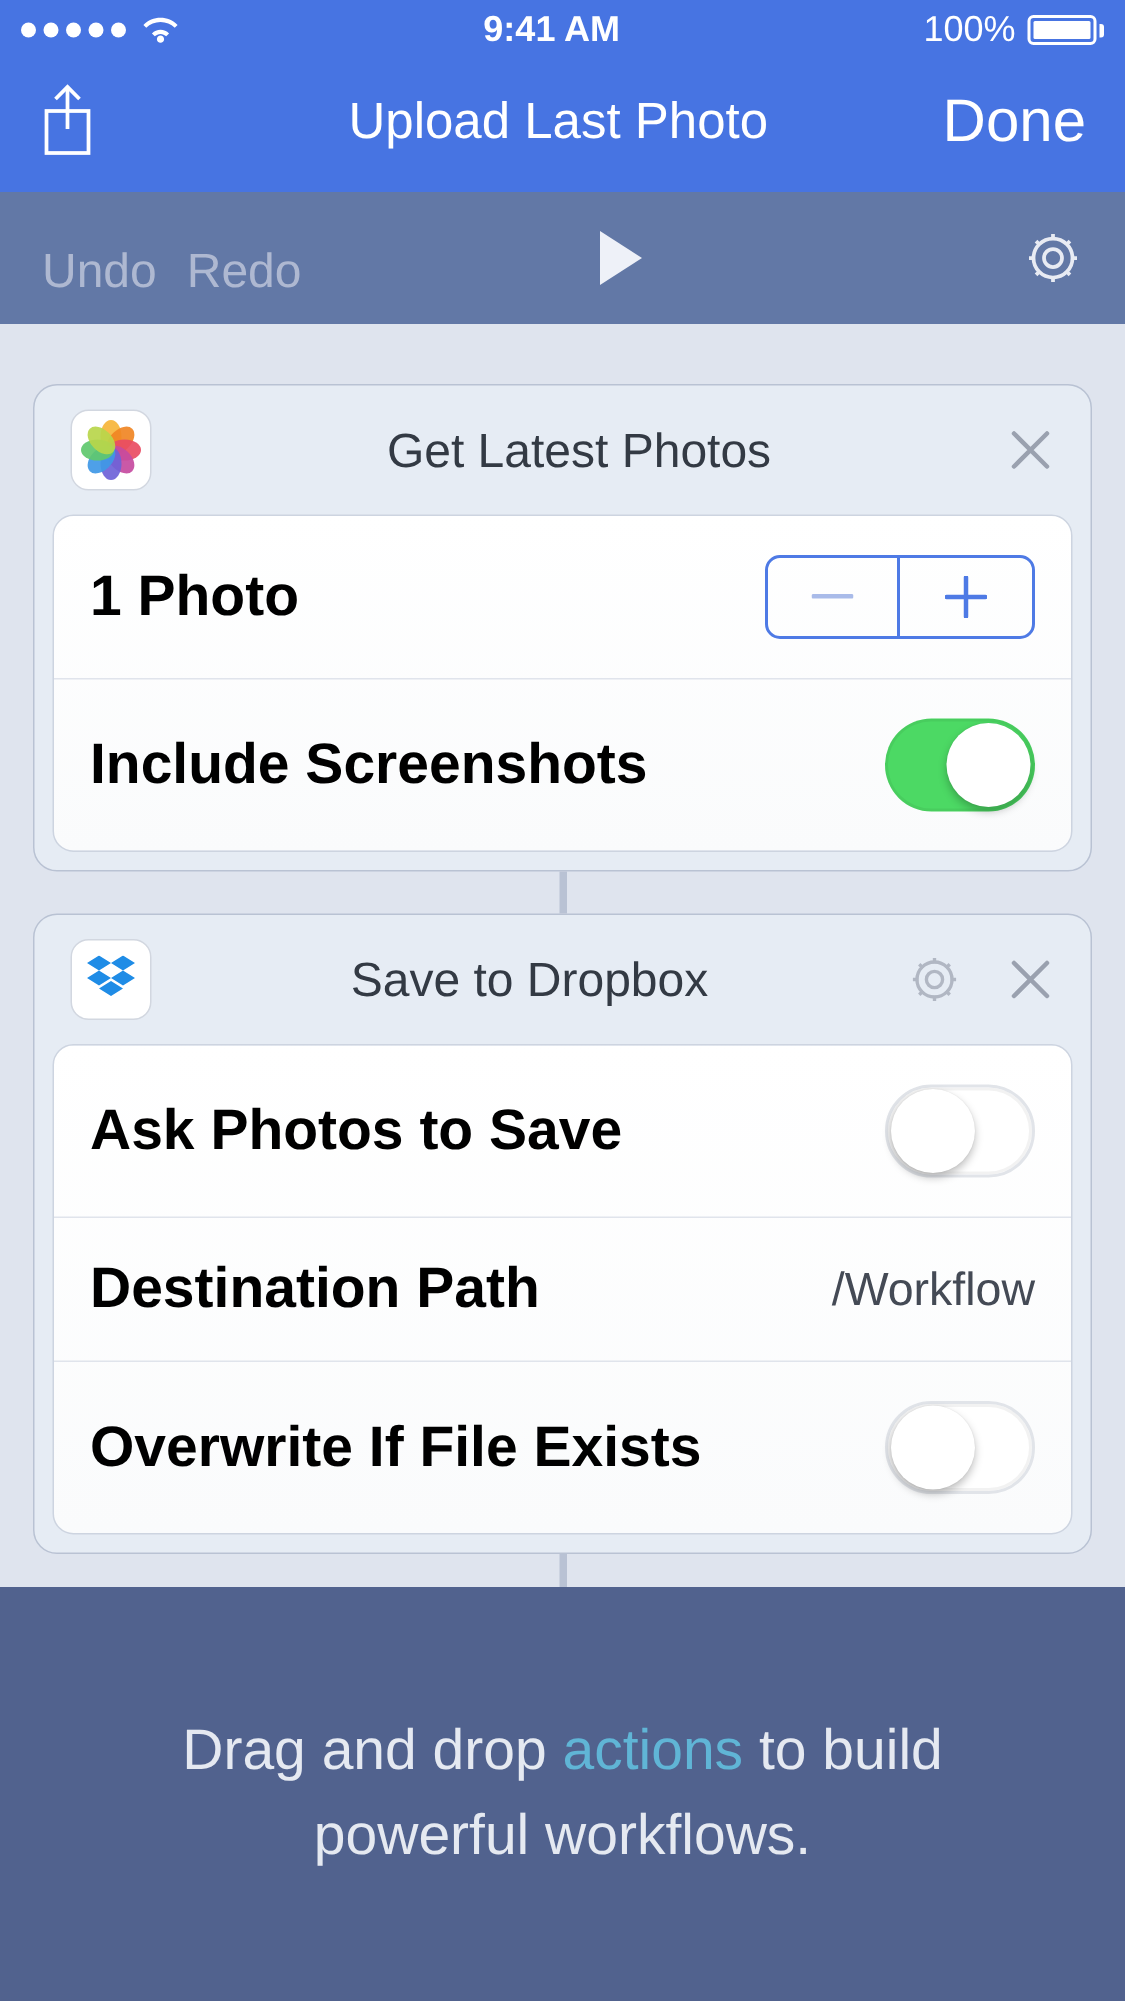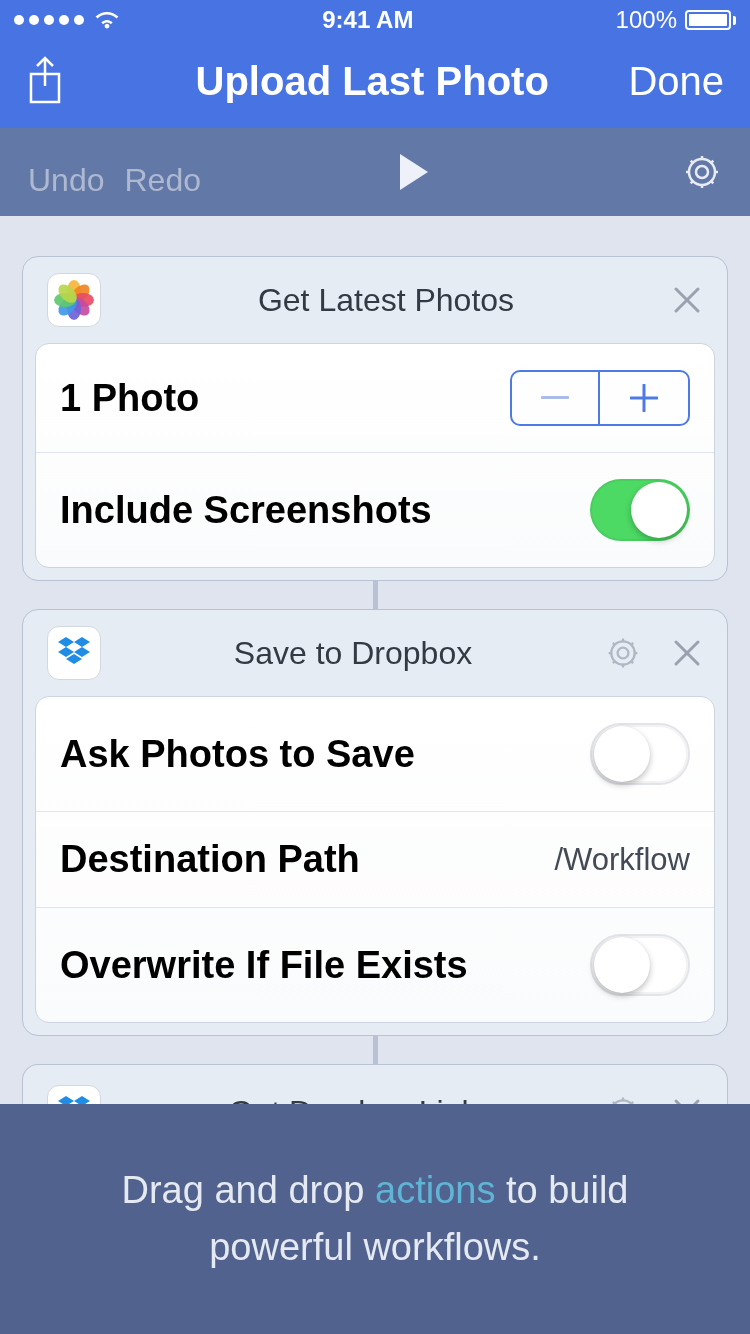--- a/index.html
+++ b/index.html
@@ -42,21 +42,21 @@
     
     .nav-bar {
       height: 88px;
       background: #4774e2;
       display: flex;
       align-items: center;
       justify-content: space-between;
       padding: 0 26px 6px 26px;
       color: #fff;
     }
-    .nav-title { font-size: 40px; font-weight: 700; flex: 1; text-align: center; }
+    .nav-title { font-size: 34px; font-weight: 400; flex: 1; text-align: center; }
     .nav-done { font-size: 40px; font-weight: 400; min-width: 90px; text-align: right; }
     .share-slot { min-width: 90px; display: flex; align-items: center; }
     .share-icon svg { display: block; }
 
     
     .tool-bar {
       height: 88px;
       background: #6278a6;
       display: flex;
       align-items: center;
@@ -178,21 +178,21 @@
     .toggle.off .knob { left: 2px; top: 1px; width: 56px; height: 56px; }
 
     
     .card.cut { border-bottom: none; border-radius: 16px 16px 0 0; }
     .card.cut .card-header { padding-top: 20px; padding-bottom: 24px; }
 
     
     .tip-overlay {
       position: absolute;
       left: 0; right: 0; bottom: 0;
-      height: 230px;
+      height: 276px;
       background: #51628e;
       display: flex;
       align-items: center;
       justify-content: flex-end;
       text-align: center;
       padding: 4px 60px;
     }
     .tip-text {
       font-size: 38px;
       line-height: 1.5;

